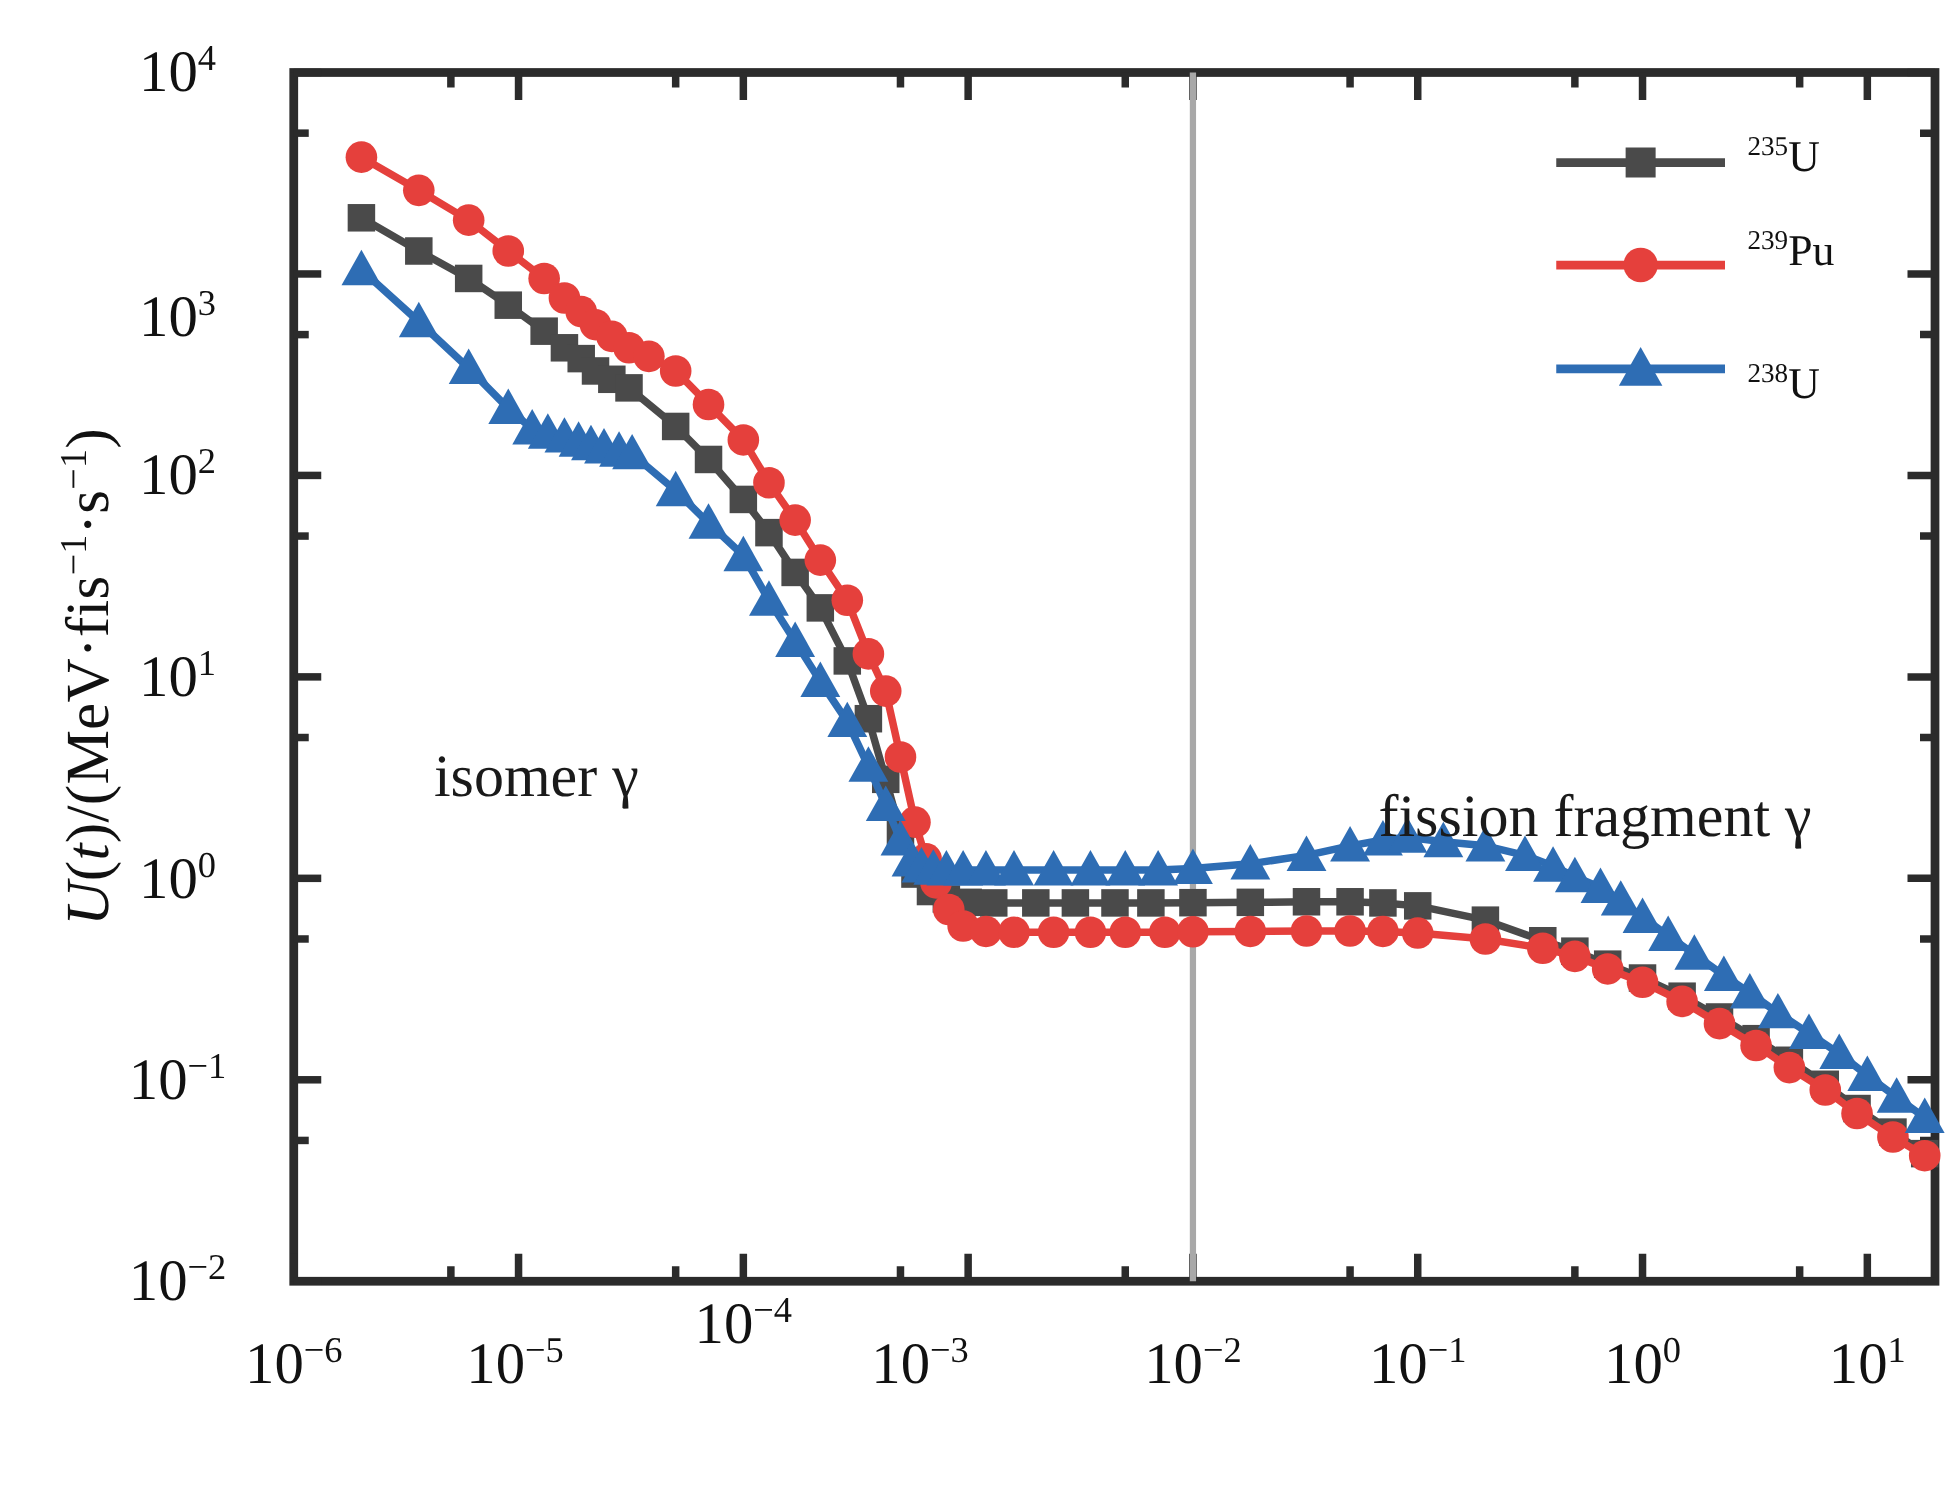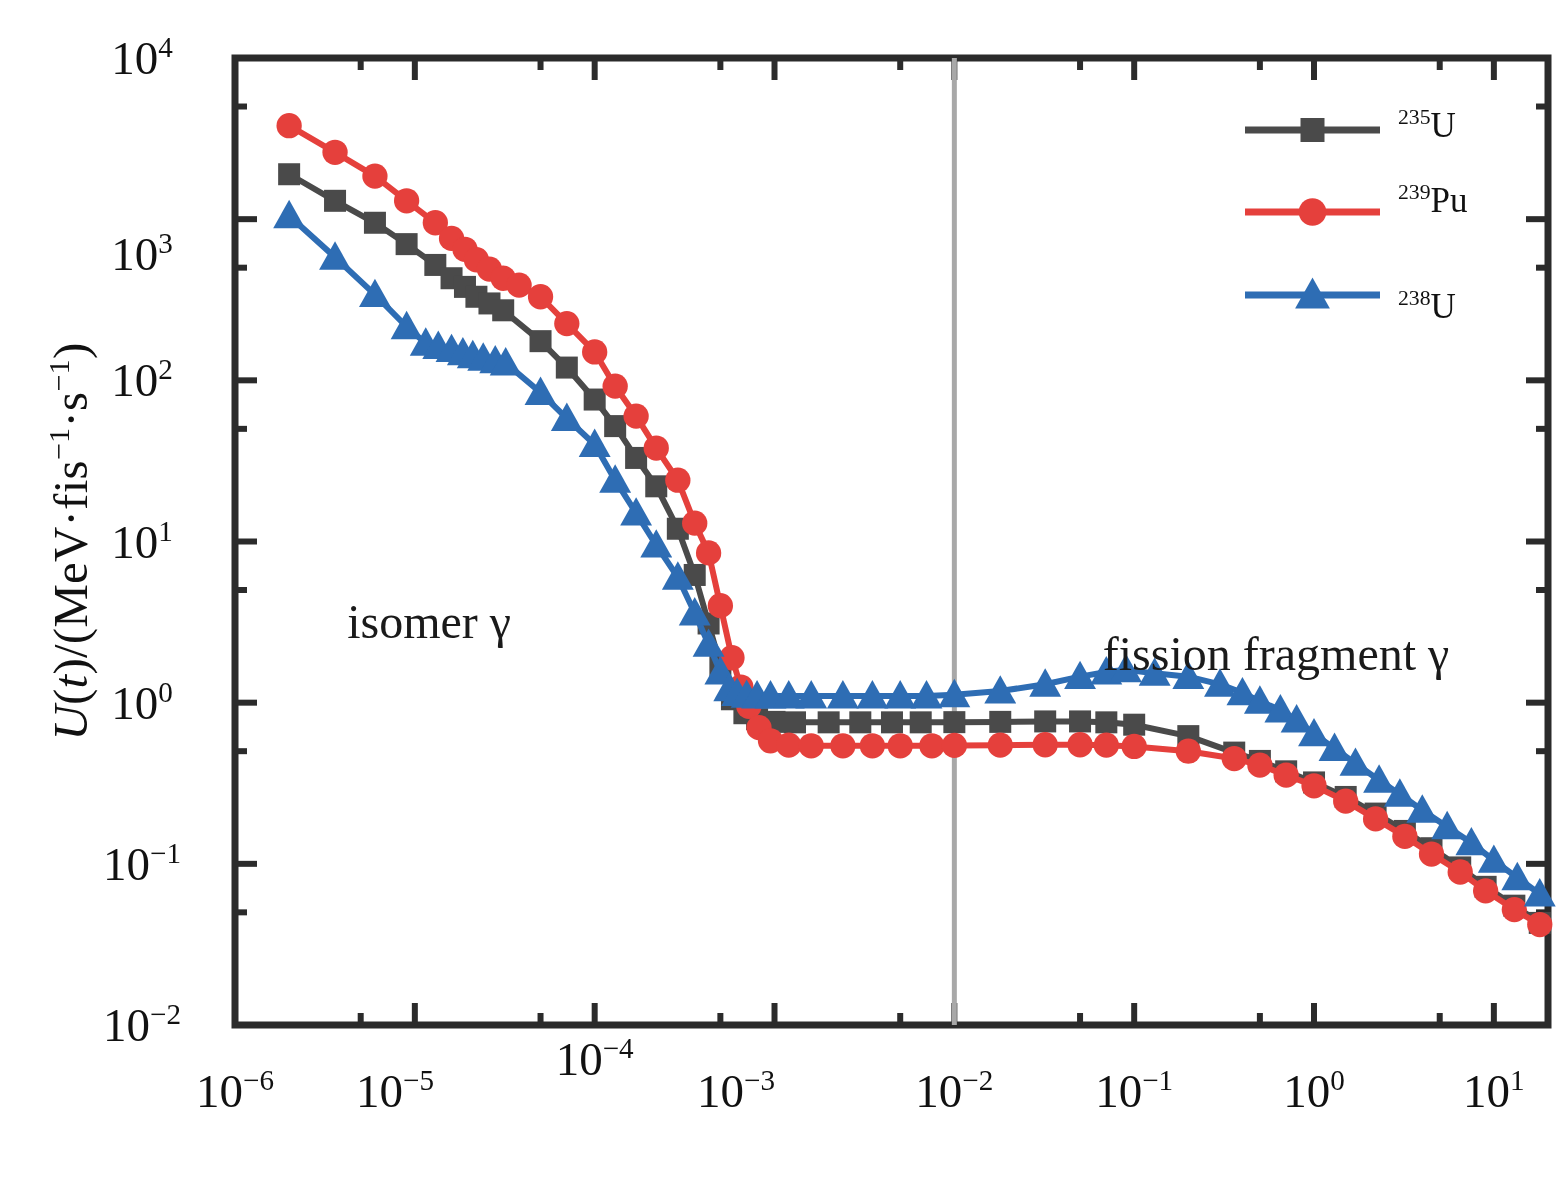--- a/index.html
+++ b/index.html
@@ -324,21 +324,21 @@
       </g>
   </svg>
 
   <div id="ylabel-wrap">
     <span class="axis-title" style="position:static;" id="ylabel"><span class="it">U</span>(<span class="it">t</span>)/(MeV·fis<sup>−1</sup>·s<sup>−1</sup>)</span>
   </div>
 
 
   <div id="tick-labels">
       <div class="tick-label" style="left: 235px; top: 1091px;">10<sup>−6</sup></div>
-      <div class="tick-label" style="left: 395px; top: 1091px;">10<sup>−5</sup></div>
+      <div class="tick-label" style="left: 412px; top: 1091px;">10<sup>−5</sup></div>
       <div class="tick-label" style="left: 594.675px; top: 1059px;">10<sup>−4</sup></div>
       <div class="tick-label" style="left: 736px; top: 1091px;">10<sup>−3</sup></div>
       <div class="tick-label" style="left: 954.351px; top: 1091px;">10<sup>−2</sup></div>
       <div class="tick-label" style="left: 1134.19px; top: 1091px;">10<sup>−1</sup></div>
       <div class="tick-label" style="left: 1314.03px; top: 1091px;">10<sup>0</sup></div>
       <div class="tick-label" style="left: 1493.86px; top: 1091px;">10<sup>1</sup></div>
       <div class="tick-label" style="left: 142px; top: 1025px;">10<sup>−2</sup></div>
       <div class="tick-label" style="left: 142px; top: 863.833px;">10<sup>−1</sup></div>
       <div class="tick-label" style="left: 142px; top: 702.667px;">10<sup>0</sup></div>
       <div class="tick-label" style="left: 142px; top: 541.5px;">10<sup>1</sup></div>

